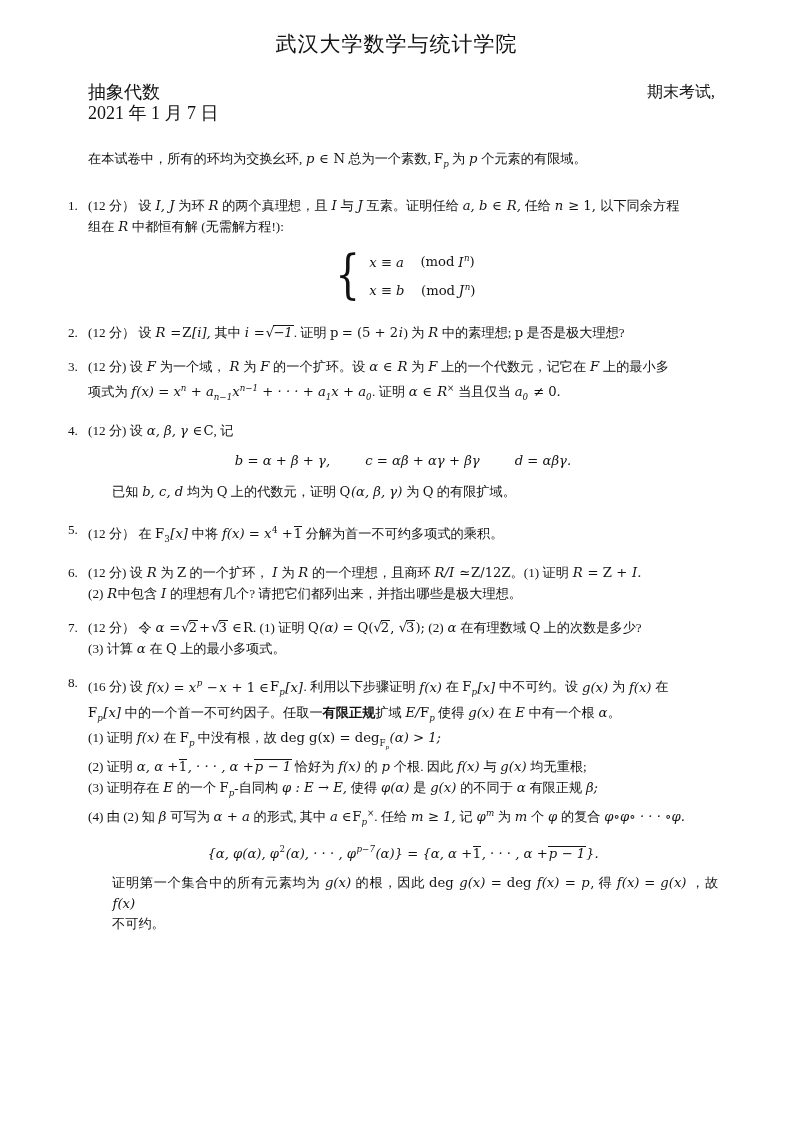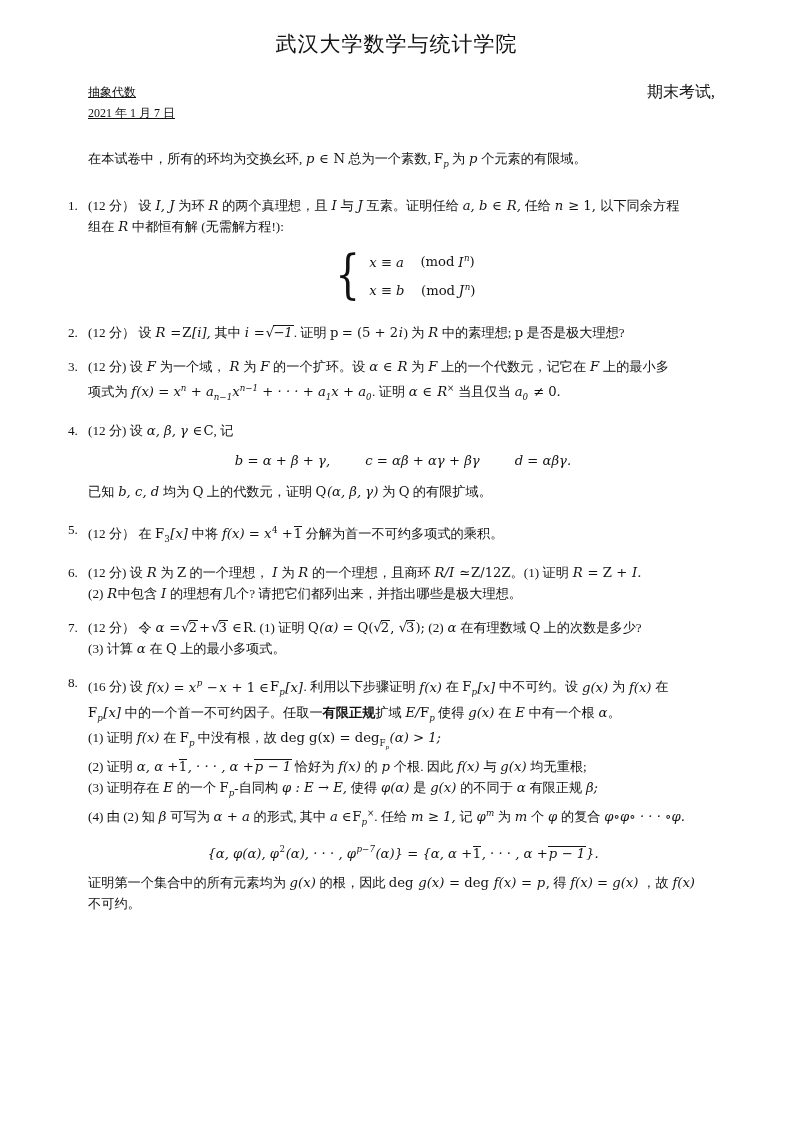--- a/index.html
+++ b/index.html
@@ -30,23 +30,22 @@
     width: 793px;
     text-align: center;
     font-size: 21px;
     letter-spacing: 1px;
     font-family: "DejaVu Serif", "Liberation Serif", serif;
   }
   .meta-left {
     position: absolute;
     left: 88px;
     top: 82px;
-    font-size: 12px;
+    font-size: 18px;
     line-height: 21px;
-    text-decoration: underline;
   }
   .meta-right {
     position: absolute;
     right: 78px;
     top: 82px;
     font-size: 16px;
   }
 
   
   .body-block {
@@ -81,20 +80,21 @@
   .subline { display: block; }
 
   .display {
     text-align: center;
     margin: 9px 0 11px 0;
   }
   .display.tight { margin: 7px 0 9px 0; }
 
   .cont {
     margin-top: 3px;
+    margin-left: 24px;
   }
 
   
   .gap-sm { margin-bottom: 14px; }
   .gap-md { margin-bottom: 17px; }
   .gap-lg { margin-bottom: 20px; }
 
   
   .m {
     font-family: "DejaVu Serif", "Liberation Serif", serif;
@@ -335,21 +335,21 @@
     </div>
 
     <div class="problem gap-sm">
       <span class="pnum">6.</span>
       <div class="ptext">
         <span>(12 分)</span>
         <span>设</span>
         <span class="m">R</span>
         <span>为</span>
         <span class="bb">Z</span>
-        <span>的一个理想，</span>
+        <span>的一个扩环，</span>
         <span class="m">I</span>
         <span>为</span>
         <span class="m">R</span>
         <span>的一个理想，且商环</span>
         <span class="m">R/I</span>
         <span class="op">≃</span><span class="bb">Z</span><span class="mr">/12</span><span class="bb">Z</span><span>。(1) 证明</span>
         <span class="m">R</span>
         <span class="op">=</span>
         <span class="bb">Z</span>
         <span class="op">+</span>

